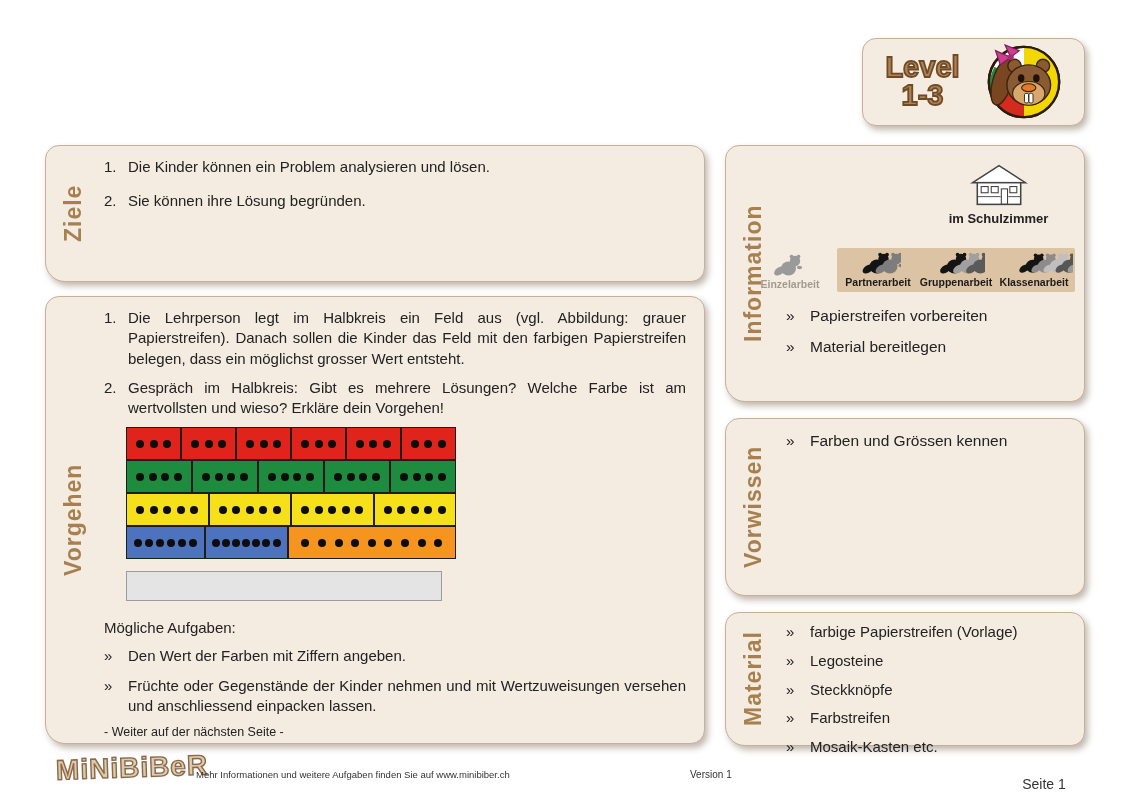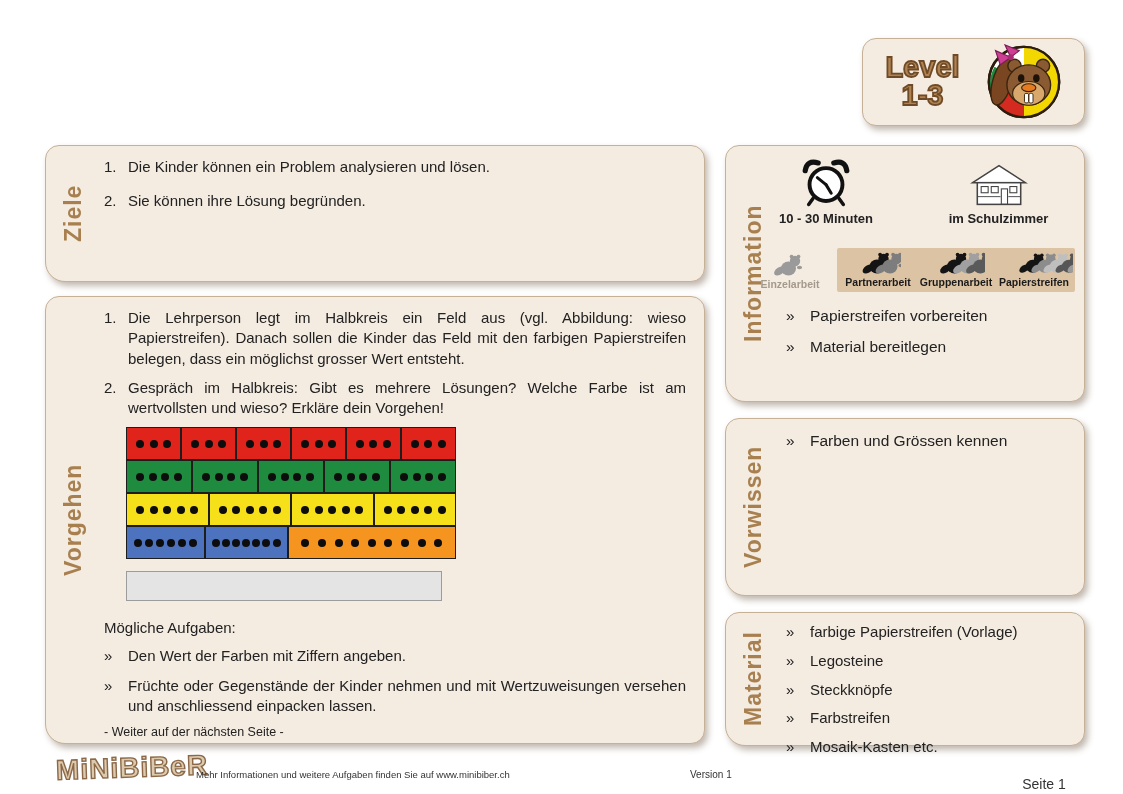--- a/index.html
+++ b/index.html
@@ -140,21 +140,21 @@
         </div>
       </div>
   </div>
 
   <div class="panel vorgehen-panel">
     <div class="vlabel">Vorgehen</div>
     <div class="panel-content">
       <div>
           <div class="li just">
             <span class="marker">1.</span>
-            <span class="litext">Die Lehrperson legt im Halbkreis ein Feld aus (vgl. Abbildung: wieso Papierstreifen). Danach sollen die Kinder das Feld mit den farbigen Papierstreifen belegen, dass ein möglichst grosser Wert entsteht.</span>
+            <span class="litext">Die Lehrperson legt im Halbkreis ein Feld aus (vgl. Abbildung: grauer Papierstreifen). Danach sollen die Kinder das Feld mit den farbigen Papierstreifen belegen, dass ein möglichst grosser Wert entsteht.</span>
           </div>
           <div class="li just">
             <span class="marker">2.</span>
             <span class="litext">Gespräch im Halbkreis: Gibt es mehrere Lösungen? Welche Farbe ist am wertvollsten und wieso? Erkläre dein Vorgehen!</span>
           </div>
         </div>
 
       <div class="figure">
           <div class="strip-row">
             <div class="strip" style="width: 16.67%; background: rgb(224, 36, 28);">
@@ -294,32 +294,20 @@
             <span class="litext">Früchte oder Gegenstände der Kinder nehmen und mit Wertzuweisungen versehen und anschliessend einpacken lassen.</span>
           </div>
         </div>
       <div class="continue-note">- Weiter auf der nächsten Seite -</div>
     </div>
   </div>
 
   <div class="panel info-panel">
     <div class="vlabel">Information</div>
 
-    <div class="icon-col" style="left:40px; top:10px; width:120px;">
-      <svg width="52" height="52" viewBox="0 0 60 60">
-        <path d="M21 8 Q8 4 6 17" stroke="#111" stroke-width="6" fill="none" stroke-linecap="round"></path>
-        <path d="M39 8 Q52 4 54 17" stroke="#111" stroke-width="6" fill="none" stroke-linecap="round"></path>
-        <circle cx="30" cy="33" r="19" fill="#fff" stroke="#111" stroke-width="4.5"></circle>
-        <line x1="30" y1="33" x2="20" y2="25" stroke="#111" stroke-width="3.5" stroke-linecap="round"></line>
-        <line x1="30" y1="33" x2="36" y2="43" stroke="#111" stroke-width="3.5" stroke-linecap="round"></line>
-        <line x1="15" y1="49" x2="10" y2="56" stroke="#111" stroke-width="4" stroke-linecap="round"></line>
-        <line x1="45" y1="49" x2="50" y2="56" stroke="#111" stroke-width="4" stroke-linecap="round"></line>
-      </svg>
-      <div class="icon-label">10 - 30 Minuten</div>
-    </div>
 
     <div class="icon-col" style="left:200px; top:16px; width:145px;">
       <svg width="62" height="46" viewBox="0 0 80 58">
         <polygon points="6,26 40,4 74,26" fill="#fff" stroke="#444" stroke-width="2"></polygon>
         <rect x="12" y="26" width="56" height="28" fill="#fff" stroke="#444" stroke-width="2"></rect>
         <rect x="17" y="31" width="9" height="8" fill="none" stroke="#444" stroke-width="1.4"></rect>
         <rect x="30" y="31" width="9" height="8" fill="none" stroke="#444" stroke-width="1.4"></rect>
         <rect x="54" y="31" width="9" height="8" fill="none" stroke="#444" stroke-width="1.4"></rect>
         <rect x="43" y="34" width="8" height="20" fill="none" stroke="#444" stroke-width="1.4"></rect>
         <line x1="12" y1="44" x2="42" y2="44" stroke="#444" stroke-width="1.2"></line>
@@ -354,21 +342,21 @@
             <div class="mode-label">Gruppenarbeit</div>
           </div>
           <div class="mode-cell">
             <svg viewBox="0 0 84 24" height="26" width="84" class="bv">
               <use href="#beaver-sil" x="0" fill="#141414"></use>
               <use href="#beaver-sil" x="13" fill="#8c8c8c"></use>
               <use href="#beaver-sil" x="26" fill="#bfbfbf"></use>
               <use href="#beaver-sil" x="39" fill="#565656"></use>
               <use href="#beaver-sil" x="52" fill="#9b9b9b"></use>
             </svg>
-            <div class="mode-label">Papierstreifen</div>
+            <div class="mode-label">Klassenarbeit</div>
           </div>
         </div>
     </div>
 
     <div class="info-list">
         <div class="li">
           <span class="marker">»</span>
           <span class="litext">Papierstreifen vorbereiten</span>
         </div>
         <div class="li">

